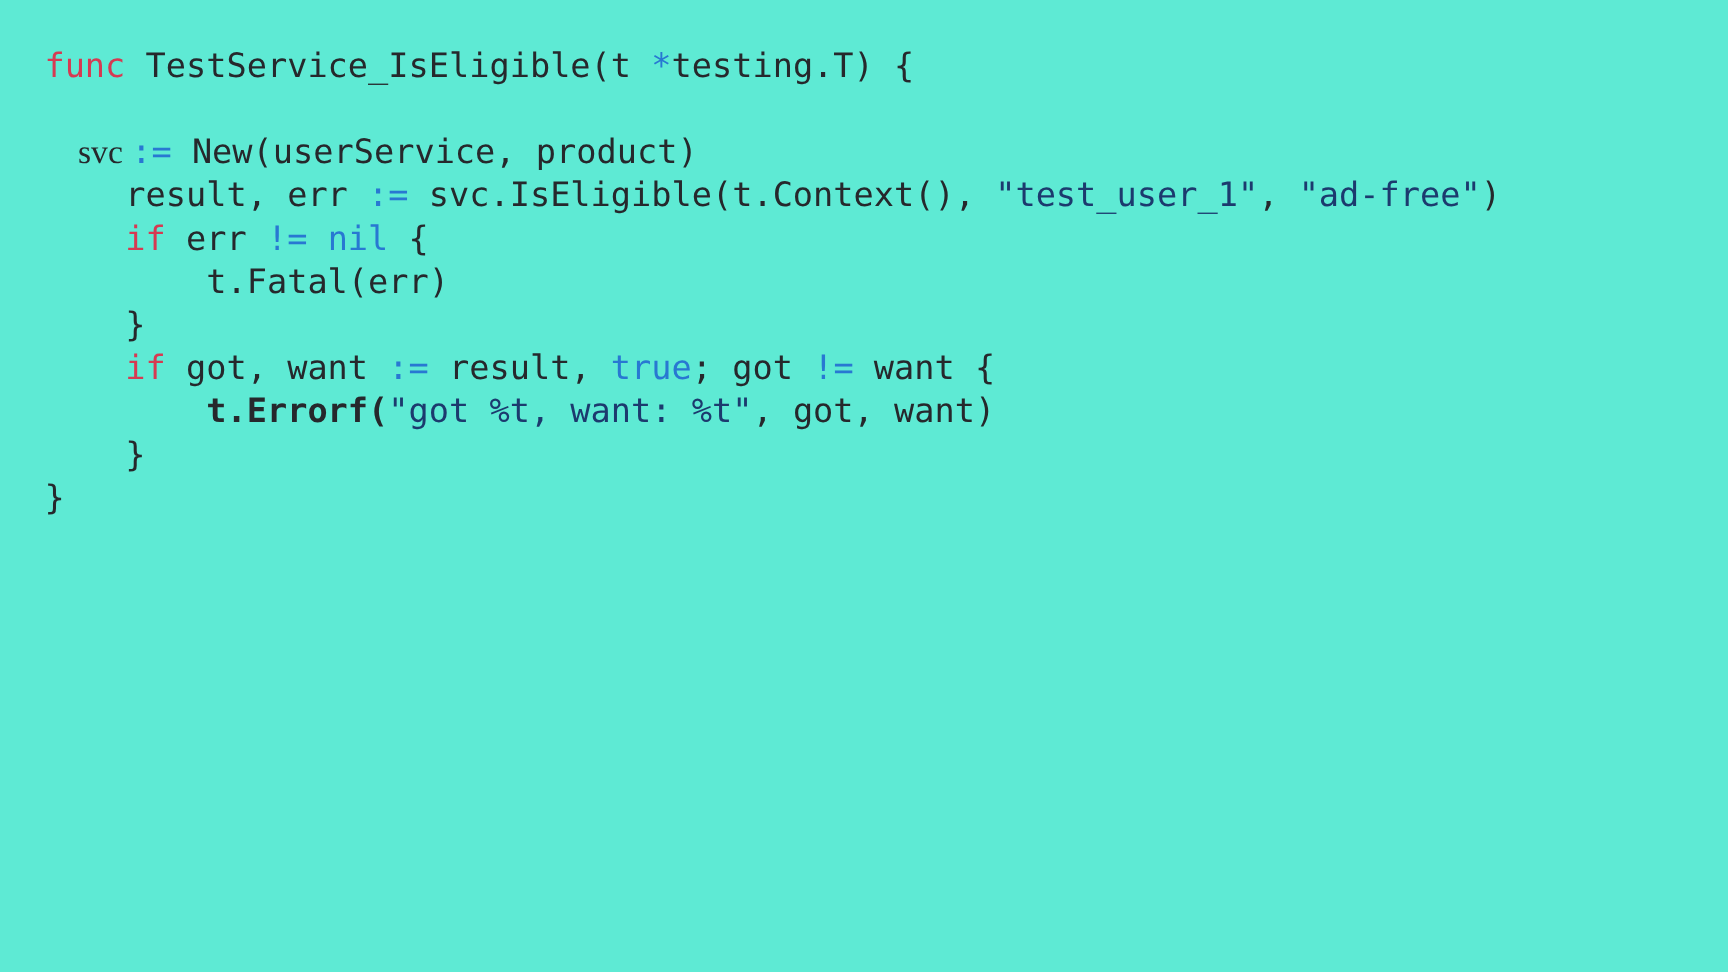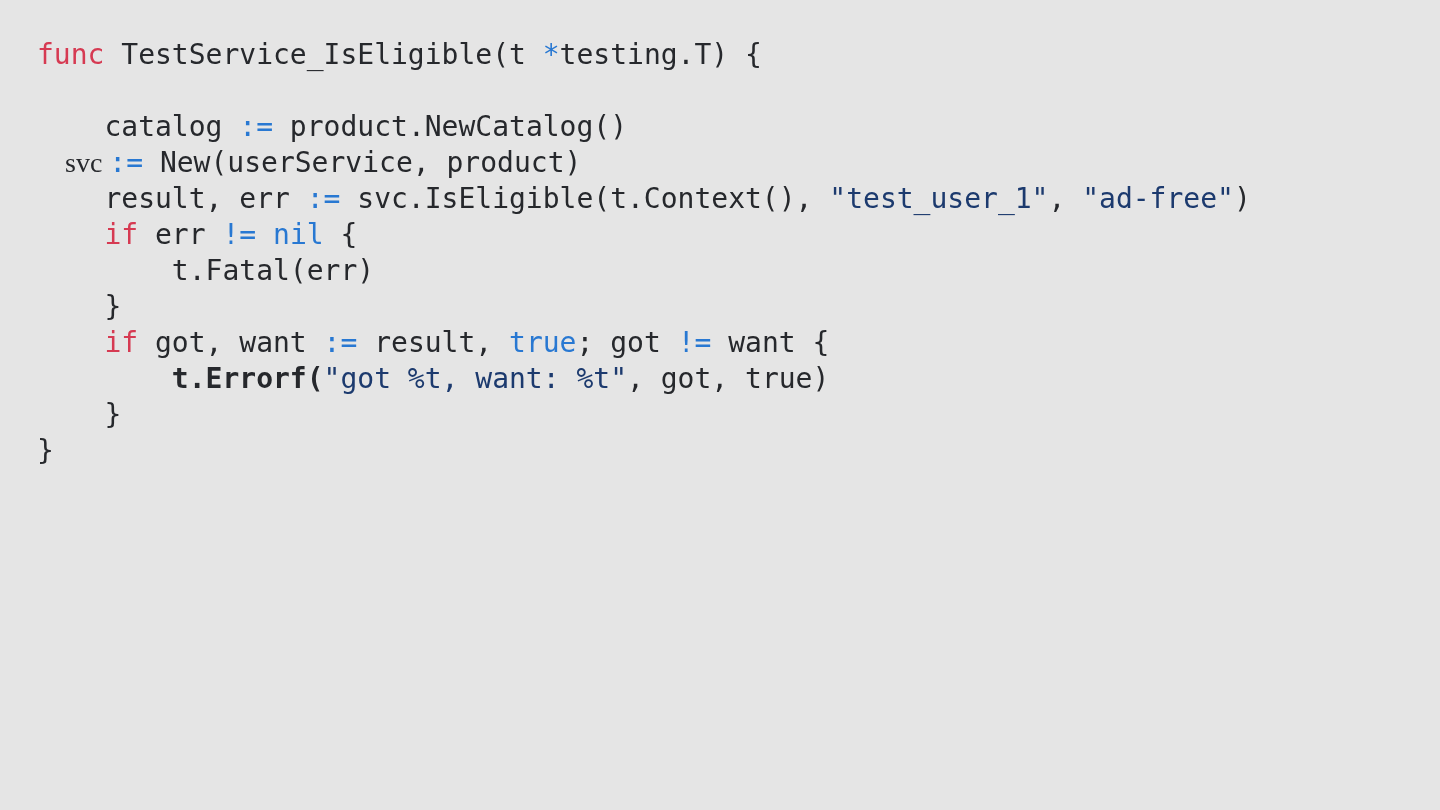--- a/index.html
+++ b/index.html
@@ -10,44 +10,43 @@
     width: 1440px;
     height: 810px;
     background: #ffffff;
     overflow: hidden;
   }
   .editor {
     box-sizing: border-box;
     width: 1440px;
     height: 810px;
     padding: 37px 0 0 37px;
-    background: #e5e5e5;
+    background: #5eead4;
     font-family: "DejaVu Sans Mono", "Liberation Mono", monospace;
     font-size: 28px;
     line-height: 36px;
   }
   .code-line {
     white-space: pre;
     height: 36px;
   }
   .code-token {
     white-space: pre;
   }
 </style>
 </head>
 <body>
 
 <div class="editor">
   <div class="code-block" id="code-block">
       <div class="code-line"><span class="code-token" style="color: rgb(214, 58, 82);">func</span><span class="code-token" style="color: rgb(38, 40, 44);"> TestService_IsEligible(t </span><span class="code-token" style="color: rgb(40, 120, 210);">*</span><span class="code-token" style="color: rgb(38, 40, 44);">testing.T) {</span></div>
       <div class="code-line"></div>
-      <div class="code-line"><span class="code-token" style="color: rgb(38, 40, 44);">    catalog </span><span class="code-token" style="color: rgb(40, 120, 210);">:=</span><span class="code-token" style="color: rgb(38, 40, 44);"> product.NewCatalog()</span></div>
       <div class="code-line"><span class="code-token" style="color: rgb(38, 40, 44); font-family: Liberation Serif, serif;">    svc </span><span class="code-token" style="color: rgb(40, 120, 210);">:=</span><span class="code-token" style="color: rgb(38, 40, 44);"> New(userService, product)</span></div>
       <div class="code-line"><span class="code-token" style="color: rgb(38, 40, 44);">    result, err </span><span class="code-token" style="color: rgb(40, 120, 210);">:=</span><span class="code-token" style="color: rgb(38, 40, 44);"> svc.IsEligible(t.Context(), </span><span class="code-token" style="color: rgb(28, 58, 110);">"test_user_1"</span><span class="code-token" style="color: rgb(38, 40, 44);">, </span><span class="code-token" style="color: rgb(28, 58, 110);">"ad-free"</span><span class="code-token" style="color: rgb(38, 40, 44);">)</span></div>
       <div class="code-line"><span class="code-token" style="color: rgb(38, 40, 44);">    </span><span class="code-token" style="color: rgb(214, 58, 82);">if</span><span class="code-token" style="color: rgb(38, 40, 44);"> err </span><span class="code-token" style="color: rgb(40, 120, 210);">!=</span><span class="code-token" style="color: rgb(38, 40, 44);"> </span><span class="code-token" style="color: rgb(40, 120, 210);">nil</span><span class="code-token" style="color: rgb(38, 40, 44);"> {</span></div>
       <div class="code-line"><span class="code-token" style="color: rgb(38, 40, 44); margin-top: 37px;">        t.Fatal(err)</span></div>
       <div class="code-line"><span class="code-token" style="color: rgb(38, 40, 44);">    }</span></div>
       <div class="code-line"><span class="code-token" style="color: rgb(38, 40, 44);">    </span><span class="code-token" style="color: rgb(214, 58, 82);">if</span><span class="code-token" style="color: rgb(38, 40, 44);"> got, want </span><span class="code-token" style="color: rgb(40, 120, 210);">:=</span><span class="code-token" style="color: rgb(38, 40, 44);"> result, </span><span class="code-token" style="color: rgb(40, 120, 210);">true</span><span class="code-token" style="color: rgb(38, 40, 44);">; got </span><span class="code-token" style="color: rgb(40, 120, 210);">!=</span><span class="code-token" style="color: rgb(38, 40, 44);"> want {</span></div>
-      <div class="code-line"><span class="code-token" style="color: rgb(38, 40, 44); font-weight: bold;">        t.Errorf(</span><span class="code-token" style="color: rgb(28, 58, 110);">"got %t, want: %t"</span><span class="code-token" style="color: rgb(38, 40, 44);">, got, true)</span></div>
+      <div class="code-line"><span class="code-token" style="color: rgb(38, 40, 44); font-weight: bold;">        t.Errorf(</span><span class="code-token" style="color: rgb(28, 58, 110);">"got %t, want: %t"</span><span class="code-token" style="color: rgb(38, 40, 44);">, got, want)</span></div>
       <div class="code-line"><span class="code-token" style="color: rgb(38, 40, 44);">    }</span></div>
       <div class="code-line"><span class="code-token" style="color: rgb(38, 40, 44);">}</span></div>
     </div>
 </div>
 
 </body></html>

